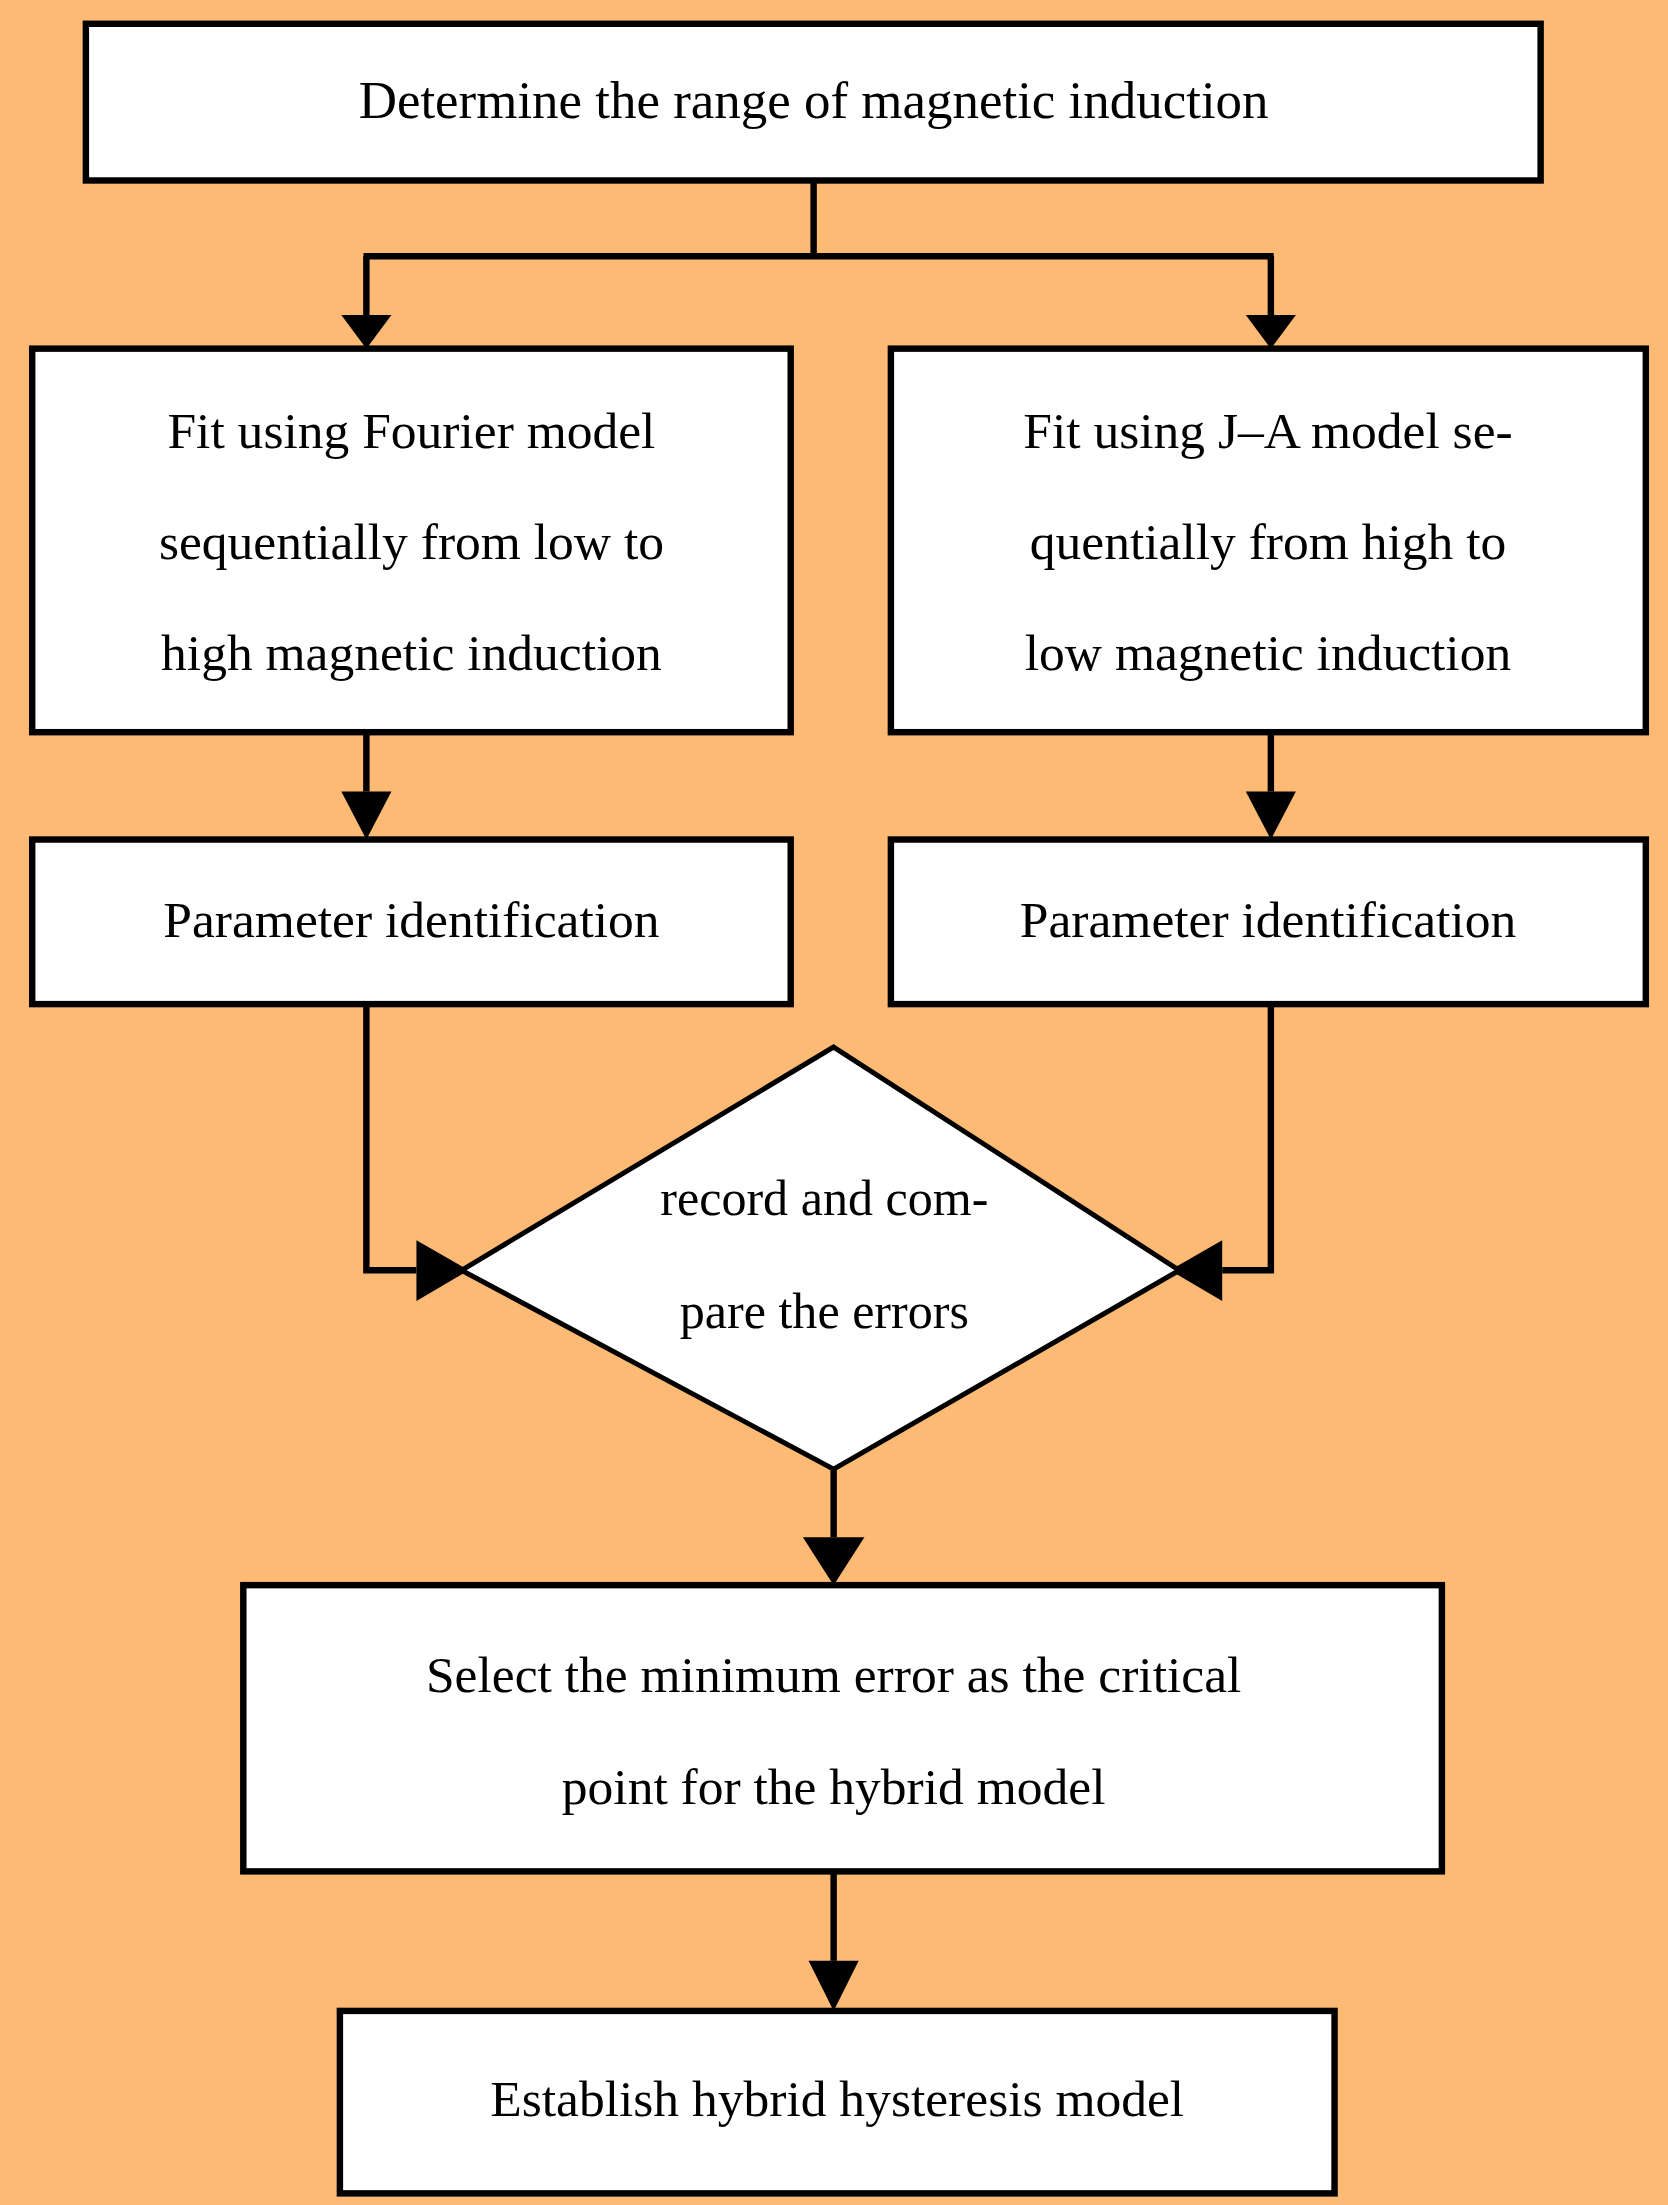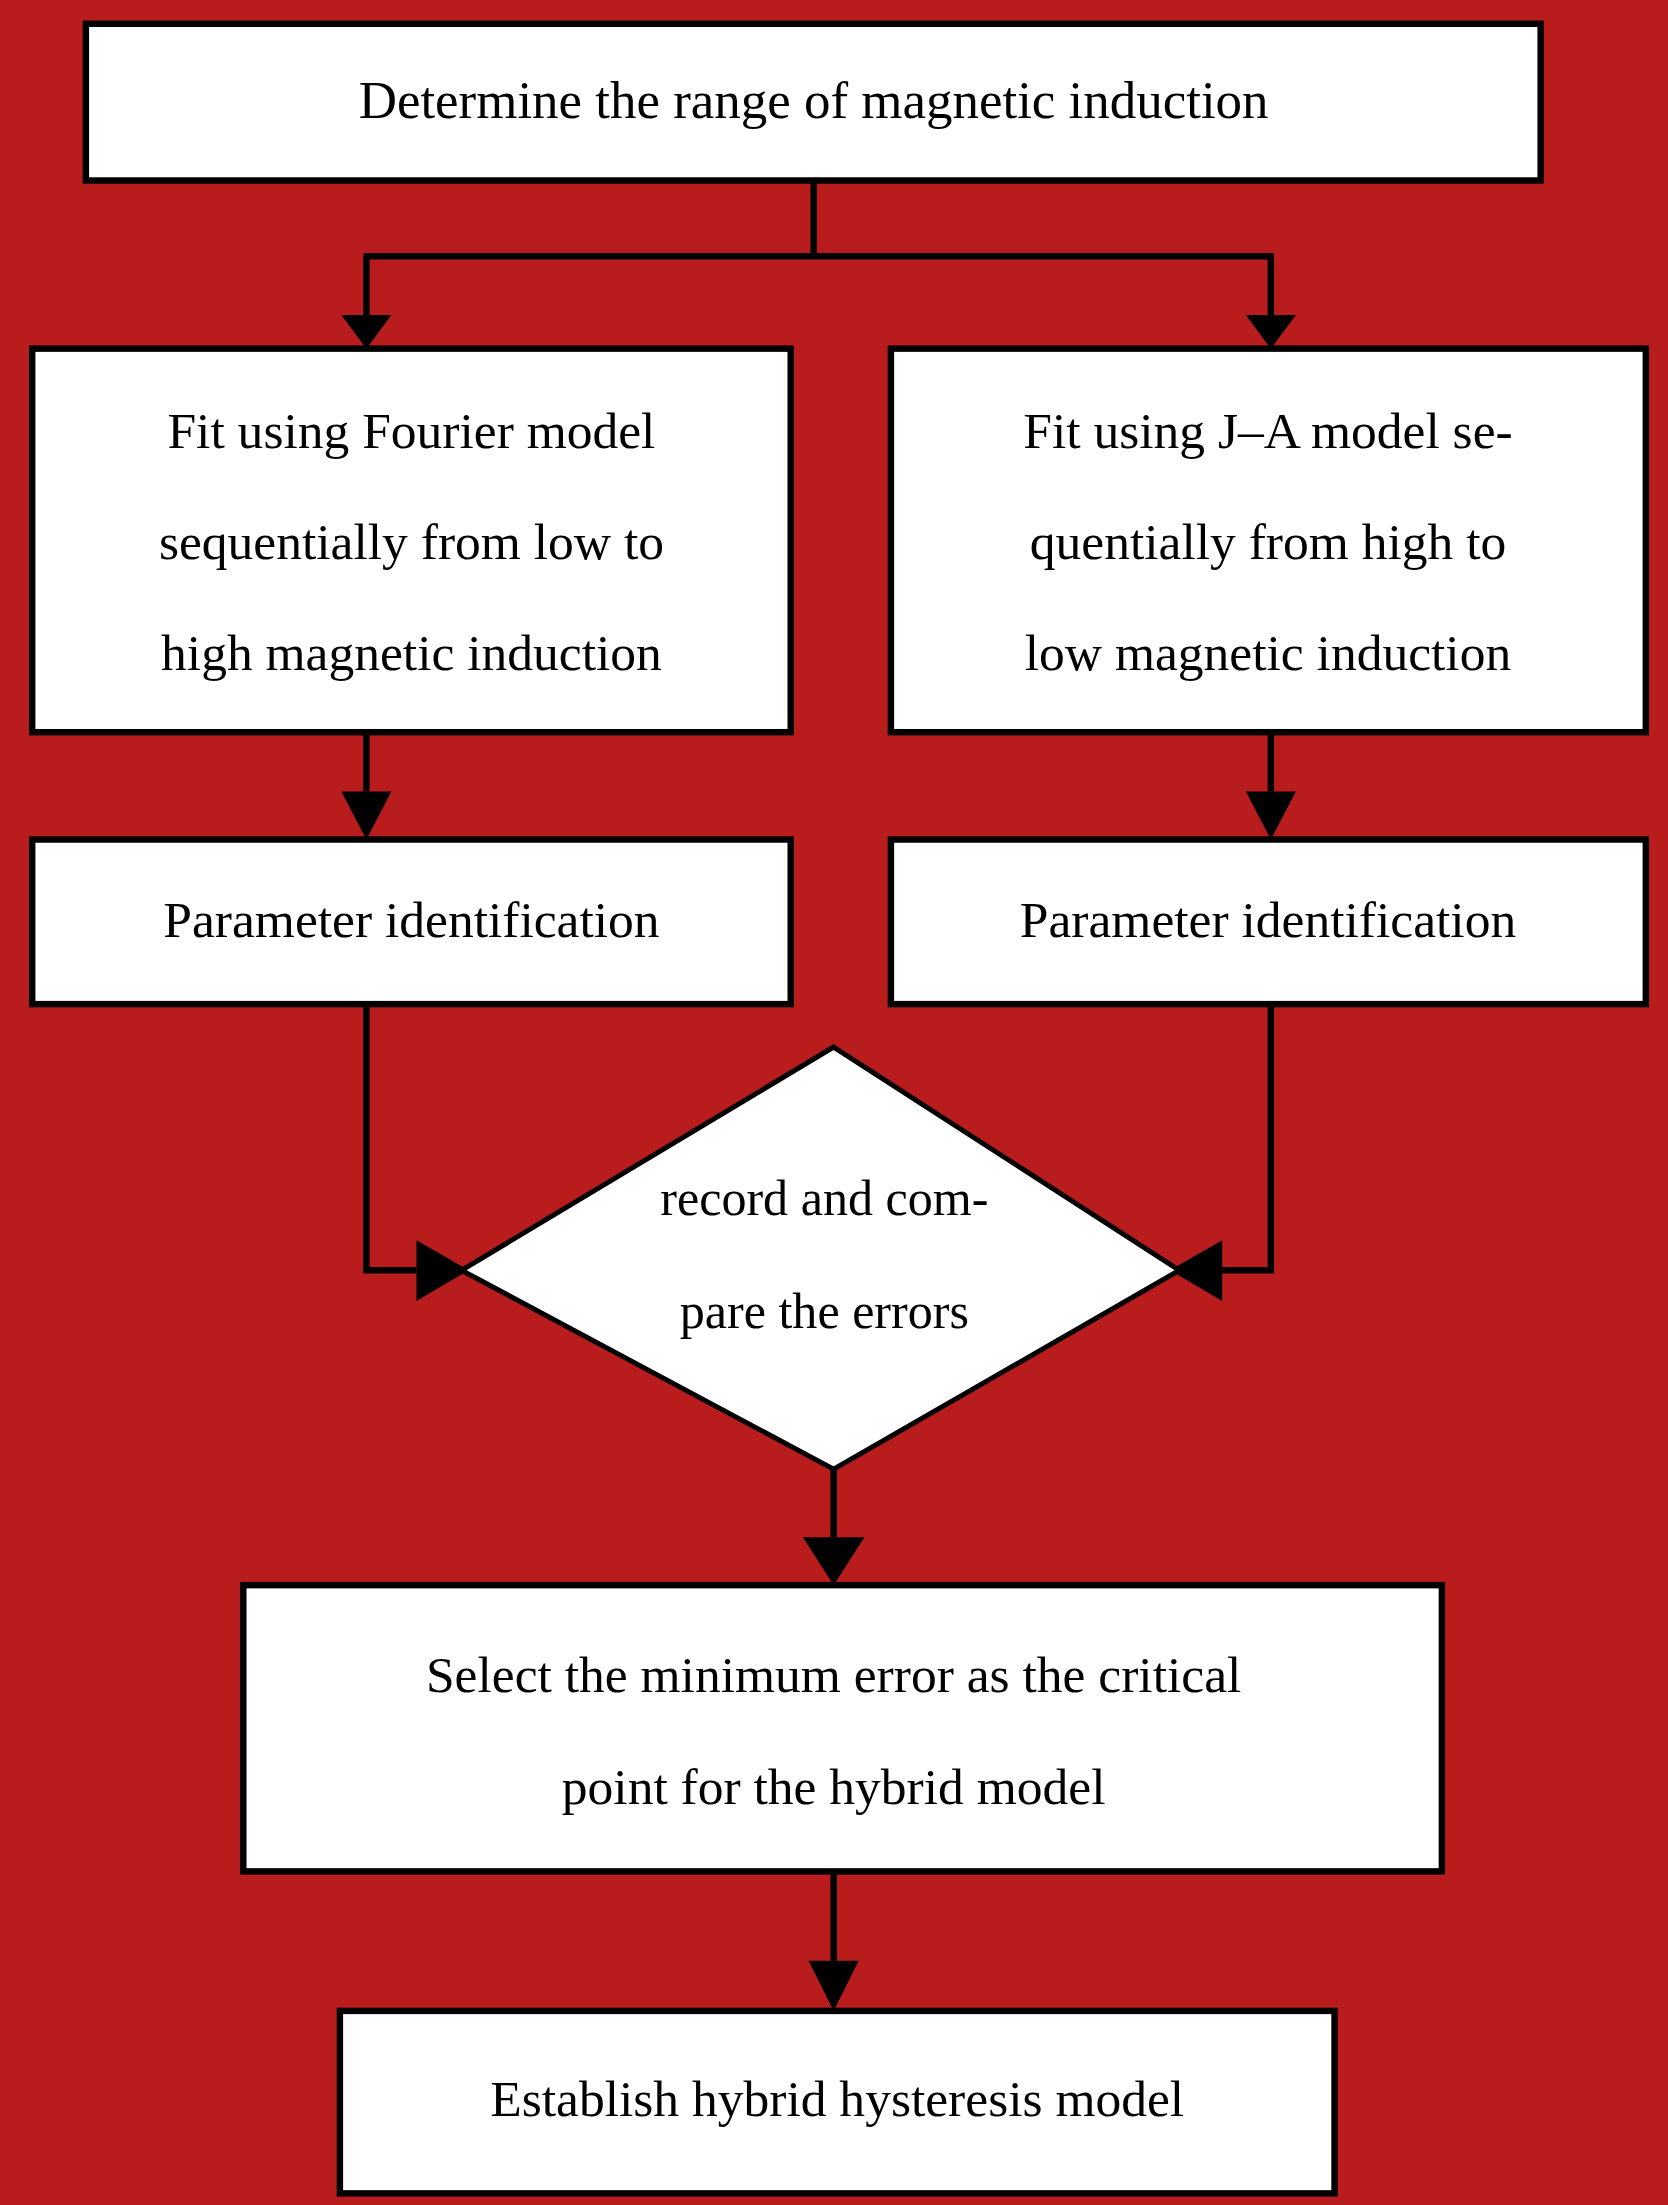--- a/index.html
+++ b/index.html
@@ -8,21 +8,21 @@
     padding: 0;
     background: #ffffff;
   }
   body {
     font-family: "Liberation Serif", "DejaVu Serif", serif;
   }
   #flow-root {
     position: relative;
     width: 1668px;
     height: 2205px;
-    background: #b91c1c;
+    background: #fdba74;
     overflow: hidden;
   }
   svg#flow-svg {
     position: absolute;
     left: 0;
     top: 0;
     width: 1668px;
     height: 2205px;
     display: block;
   }

